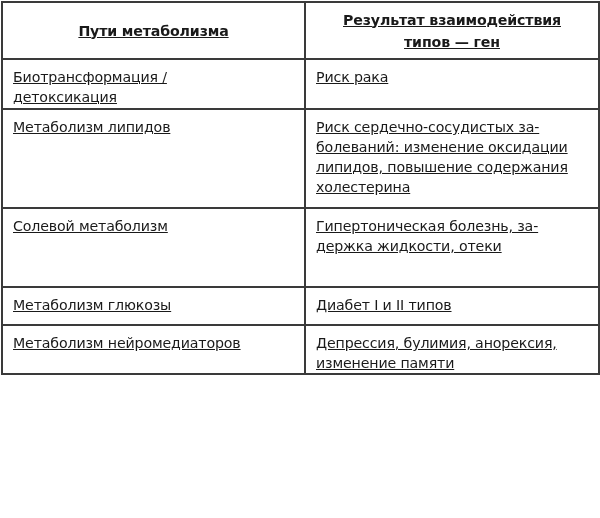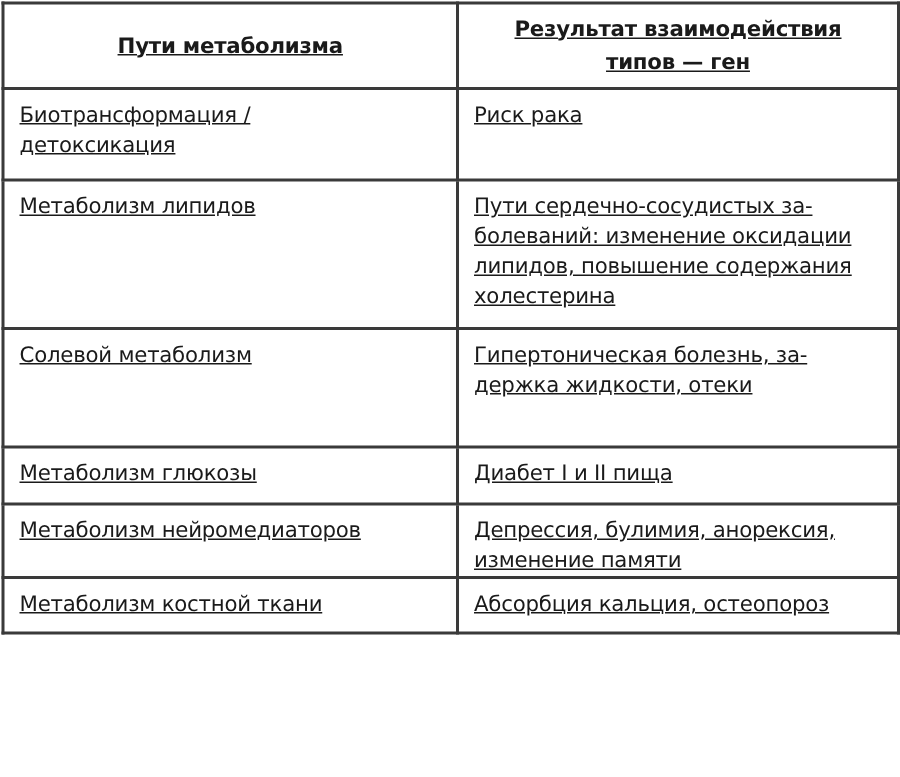--- a/index.html
+++ b/index.html
@@ -59,68 +59,60 @@
       <th>
         <span class="line">Пути метаболизма</span>
       </th>
       <th>
         <span class="line">Результат взаимодействия</span>
         <span class="line">типов — ген</span>
       </th>
     </tr>
   </thead>
   <tbody>
-    <tr style="height:61px">
+    <tr style="height:50px">
       <td>
         <span class="line">Биотрансформация /</span>
         <span class="line">детоксикация</span>
       </td>
       <td>
         <span class="line">Риск рака</span>
       </td>
     </tr>
     <tr style="height:99px">
       <td>
         <span class="line">Метаболизм липидов</span>
       </td>
       <td>
-        <span class="line">Пути сердечно-сосудистых за-</span>
+        <span class="line">Риск сердечно-сосудистых за-</span>
         <span class="line">болеваний: изменение оксидации</span>
         <span class="line">липидов, повышение содержания</span>
         <span class="line">холестерина</span>
       </td>
     </tr>
     <tr style="height:79px">
       <td>
         <span class="line">Солевой метаболизм</span>
       </td>
       <td>
         <span class="line">Гипертоническая болезнь, за-</span>
         <span class="line">держка жидкости, отеки</span>
       </td>
     </tr>
     <tr style="height:38px">
       <td>
         <span class="line">Метаболизм глюкозы</span>
       </td>
       <td>
-        <span class="line">Диабет I и II пища</span>
+        <span class="line">Диабет I и II типов</span>
       </td>
     </tr>
     <tr style="height:43px">
       <td>
         <span class="line">Метаболизм нейромедиаторов</span>
       </td>
       <td>
         <span class="line">Депрессия, булимия, анорексия,</span>
         <span class="line">изменение памяти</span>
       </td>
     </tr>
-    <tr style="height:37px">
-      <td>
-        <span class="line">Метаболизм костной ткани</span>
-      </td>
-      <td>
-        <span class="line">Абсорбция кальция, остеопороз</span>
-      </td>
-    </tr>
   </tbody>
 </table>
 
 </body></html>

